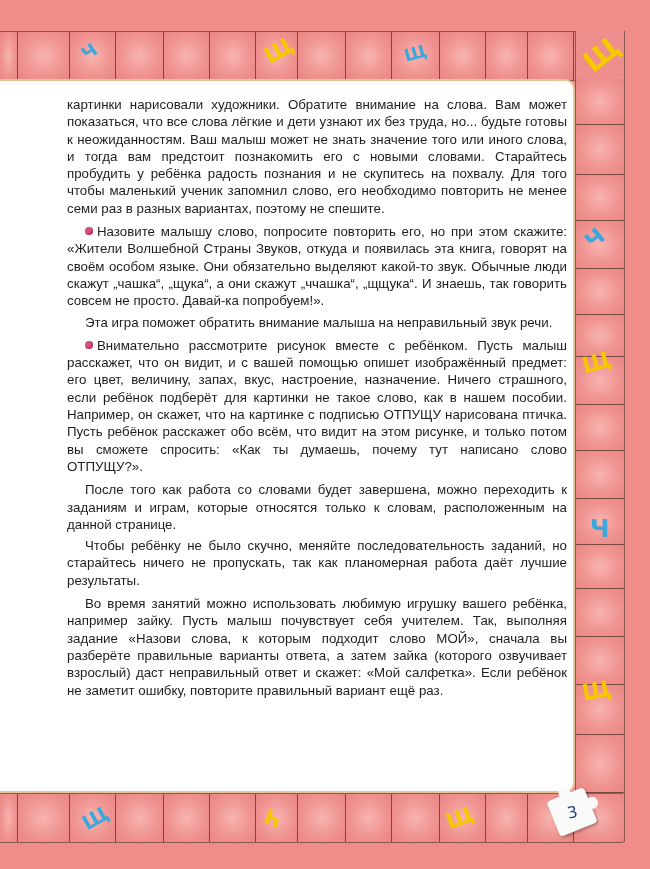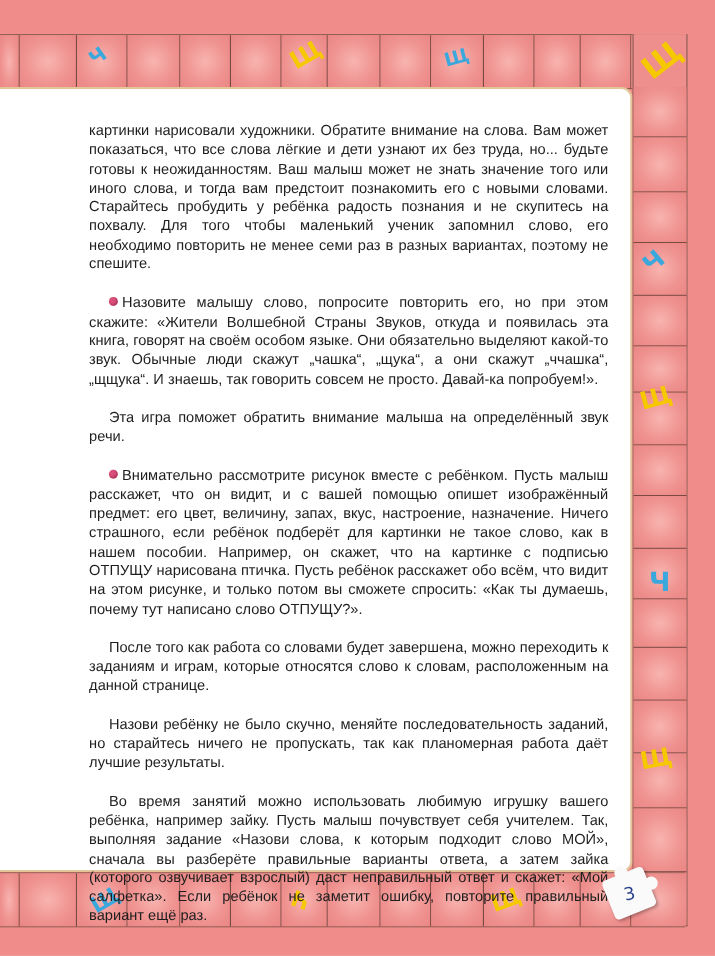--- a/index.html
+++ b/index.html
@@ -17,21 +17,21 @@
   .letter { position:absolute; font-weight:bold; font-family:"DejaVu Sans", sans-serif; }
   .panel {
     position:absolute; left:0; top:79px; width:575px; height:714px;
     background:#fff; border:2px solid #e6c49a; border-left:none;
     border-radius:0 10px 10px 0; box-sizing:border-box;
   }
   .content {
     position:absolute; left:63px; top:92px; width:508px;
     font-size:13.3px; line-height:17.3px; color:#1e1e1e; text-align:justify;
   }
-  .content p { margin:18px; }
+  .content p { margin:4px; }
   .indent { text-indent:18px; }
   .gap { margin-top:6px !important; }
   .bullet { display:inline-block; width:8px; height:8px; border-radius:50%; background:#d9517a; margin-right:4px; vertical-align:1px; box-shadow:inset -1px -1px 2px #a8305a; }
   .page-num-piece {
     position:absolute; left:552px; top:793px; width:40px; height:38px;
     background:#fafafa; border-radius:4px; transform:rotate(-22deg);
     box-shadow:1px 2px 3px rgba(0,0,0,0.3);
     display:flex; align-items:center; justify-content:center;
   }
   .page-num-piece::before, .page-num-piece::after {
@@ -109,22 +109,22 @@
 
 <span class="letter" style="left:82px;top:806px;font-size:20px;color:#3aa8dc;transform:rotate(-30deg);">Щ</span>
 <span class="letter" style="left:265px;top:806px;font-size:20px;color:#f5c800;transform:rotate(-160deg);">Ч</span>
 <span class="letter" style="left:446px;top:806px;font-size:21px;color:#f5c800;transform:rotate(-20deg);">Щ</span>
 
 <div class="panel"></div>
 
 <div class="content">
   <p>картинки нарисовали художники. Обратите внимание на слова. Вам может показаться, что все слова лёгкие и дети узнают их без труда, но... будьте готовы к неожиданностям. Ваш малыш может не знать значение того или иного слова, и тогда вам предстоит познакомить его с новыми словами. Старайтесь пробудить у ребёнка радость познания и не скупитесь на похвалу. Для того чтобы маленький ученик запомнил слово, его необходимо повторить не менее семи раз в разных вариантах, поэтому не спешите.</p>
   <p class="indent gap"><span class="bullet"></span><span>Назовите малышу слово, попросите повторить его, но при этом скажите: «Жители Волшебной Страны Звуков, откуда и появилась эта книга, говорят на своём особом языке. Они обязательно выделяют какой-то звук. Обычные люди скажут „чашка“, „щука“, а они скажут „ччашка“, „щщука“. И знаешь, так говорить совсем не просто. Давай-ка попробуем!».</span></p>
-  <p class="indent">Эта игра поможет обратить внимание малыша на определённый звук речи.</p>
+  <p class="indent">Эта игра поможет обратить внимание малыша на неправильный звук речи.</p>
   <p class="indent gap"><span class="bullet"></span><span>Внимательно рассмотрите рисунок вместе с ребёнком. Пусть малыш расскажет, что он видит, и с вашей помощью опишет изображённый предмет: его цвет, величину, запах, вкус, настроение, назначение. Ничего страшного, если ребёнок подберёт для картинки не такое слово, как в нашем пособии. Например, он скажет, что на картинке с подписью ОТПУЩУ нарисована птичка. Пусть ребёнок расскажет обо всём, что видит на этом рисунке, и только потом вы сможете спросить: «Как ты думаешь, почему тут написано слово ОТПУЩУ?».</span></p>
-  <p class="indent gap">После того как работа со словами будет завершена, можно переходить к заданиям и играм, которые относятся слово к словам, расположенным на данной странице.</p>
-  <p class="indent">Назови ребёнку не было скучно, меняйте последовательность заданий, но старайтесь ничего не пропускать, так как планомерная работа даёт лучшие результаты.</p>
+  <p class="indent gap">После того как работа со словами будет завершена, можно переходить к заданиям и играм, которые относятся только к словам, расположенным на данной странице.</p>
+  <p class="indent">Чтобы ребёнку не было скучно, меняйте последовательность заданий, но старайтесь ничего не пропускать, так как планомерная работа даёт лучшие результаты.</p>
   <p class="indent gap">Во время занятий можно использовать любимую игрушку вашего ребёнка, например зайку. Пусть малыш почувствует себя учителем. Так, выполняя задание «Назови слова, к которым подходит слово МОЙ», сначала вы разберёте правильные варианты ответа, а затем зайка (которого озвучивает взрослый) даст неправильный ответ и скажет: «Мой салфетка». Если ребёнок не заметит ошибку, повторите правильный вариант ещё раз.</p>
 </div>
 
 <div class="page-num-piece">
   <span class="page-num">3</span>
 </div>
 
 </body></html>

